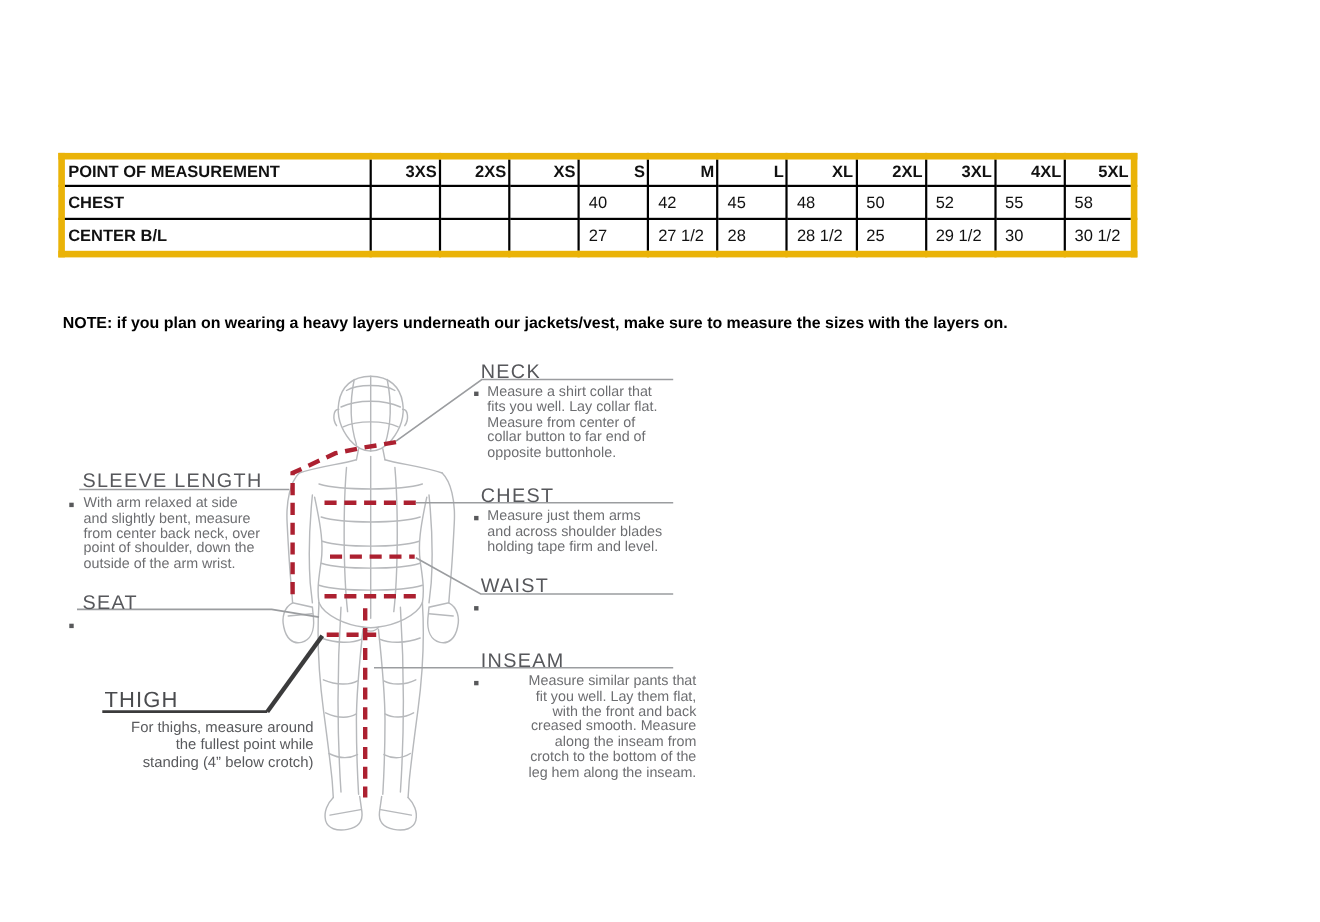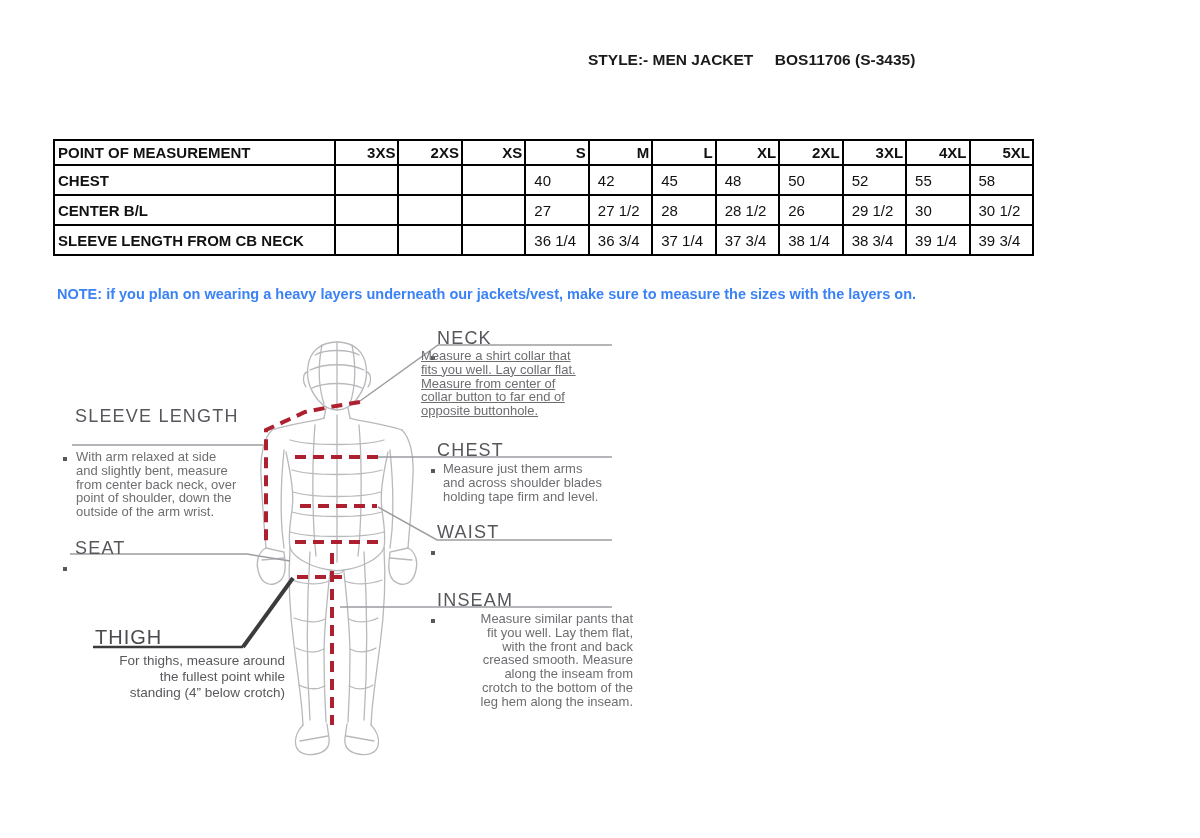--- a/index.html
+++ b/index.html
@@ -3,26 +3,26 @@
 <meta charset="utf-8">
 <style>
   html,body{margin:0;padding:0;background:#ffffff;}
   #page{position:relative;width:1200px;height:838px;background:#ffffff;overflow:hidden;
         font-family:"Liberation Sans", sans-serif;}
 
   
   .doc-title{position:absolute;left:588px;top:51px;font-size:15.5px;font-weight:bold;
              color:#1a1a1a;white-space:pre;}
   .doc-note{position:absolute;left:57px;top:286px;font-size:14.5px;font-weight:bold;
-            color:#3b82f6;white-space:pre;}
+            color:#000000;white-space:pre;}
 
   
   .table-wrap{position:absolute;left:53px;top:139px;}
   table.size-table{border-collapse:collapse;table-layout:fixed;width:981px;
-                   border:2px solid #eab308;}
+                   border:6px solid #eab308;}
   table.size-table th,table.size-table td{border:2px solid #000;font-size:15px;
                    color:#111;overflow:hidden;white-space:nowrap;}
   table.size-table th{height:23px;font-weight:bold;text-align:right;padding:0 2px;}
   table.size-table th.pom{text-align:left;padding-left:3px;}
   table.size-table td{height:28px;font-weight:normal;text-align:left;padding:0 0 0 8px;}
   table.size-table td.rowlabel{font-weight:bold;padding-left:3px;}
 
   
   .dg-head{position:absolute;font-size:18px;color:#56575b;letter-spacing:1.2px;
            white-space:nowrap;}
@@ -32,21 +32,20 @@
   .dg-desc.thigh{font-size:13.5px;line-height:1.18;color:#58595c;text-align:right;}
   .bullet{position:absolute;width:4px;height:4px;background:#58595b;}
 
   svg.overlay{position:absolute;left:0;top:0;pointer-events:none;}
 </style>
 </head>
 <body>
 
 <div id="page">
 
-  <div class="doc-title">STYLE:- MEN JACKET     BOS11706 (S-3435)</div>
 
   <div class="table-wrap">
     <table class="size-table">
         <colgroup>
           <col style="width: 281px;">
           <col>
           <col>
           <col>
           <col>
           <col>
@@ -90,38 +89,24 @@
           </tr>
           <tr>
             <td class="rowlabel">CENTER B/L</td>
             <td></td>
             <td></td>
             <td></td>
             <td>27</td>
             <td>27 1/2</td>
             <td>28</td>
             <td>28 1/2</td>
-            <td>26</td>
+            <td>25</td>
             <td>29 1/2</td>
             <td>30</td>
             <td>30 1/2</td>
-          </tr>
-          <tr>
-            <td class="rowlabel">SLEEVE LENGTH FROM CB NECK</td>
-            <td></td>
-            <td></td>
-            <td></td>
-            <td>36 1/4</td>
-            <td>36 3/4</td>
-            <td>37 1/4</td>
-            <td>37 3/4</td>
-            <td>38 1/4</td>
-            <td>38 3/4</td>
-            <td>39 1/4</td>
-            <td>39 3/4</td>
           </tr>
         </tbody>
       </table>
   </div>
 
   <div class="doc-note">NOTE: if you plan on wearing a heavy layers underneath our jackets/vest, make sure to measure the sizes with the layers on.</div>
 
   <svg class="overlay" width="1200" height="838" viewBox="0 0 1200 838">
 
     <g stroke="#b7b9bc" stroke-width="1.3" fill="none" stroke-linecap="round">
@@ -206,27 +191,27 @@
       <path d="M70,554 L247,554 L290,561"></path>
     </g>
     <g stroke="#3b3b3c" fill="none">
       <path stroke-width="2.5" d="M93,647 L243,647"></path>
       <path stroke-width="4" d="M243,647 L293,578"></path>
     </g>
   </svg>
 
   <div class="dg-head" style="left:437px;top:328px;">NECK</div>
   <div class="bullet" style="left:431px;top:356px;"></div>
-  <div class="dg-desc" style="left:421px;top:349px;text-decoration:underline;">Measure a shirt collar that
+  <div class="dg-desc" style="left:443px;top:349px;">Measure a shirt collar that
 fits you well. Lay collar flat.
 Measure from center of
 collar button to far end of
 opposite buttonhole.</div>
 
-  <div class="dg-head" style="left:75px;top:406px;">SLEEVE LENGTH</div>
+  <div class="dg-head" style="left:75px;top:427px;">SLEEVE LENGTH</div>
   <div class="bullet" style="left:63px;top:457px;"></div>
   <div class="dg-desc" style="left:76px;top:450px;">With arm relaxed at side
 and slightly bent, measure
 from center back neck, over
 point of shoulder, down the
 outside of the arm wrist.</div>
 
   <div class="dg-head" style="left:437px;top:440px;">CHEST</div>
   <div class="bullet" style="left:431px;top:469px;"></div>
   <div class="dg-desc" style="left:443px;top:462px;">Measure just them arms

